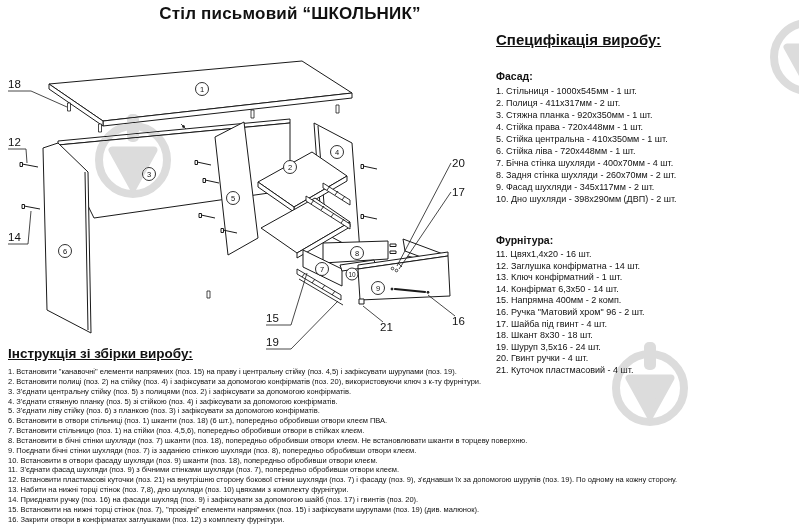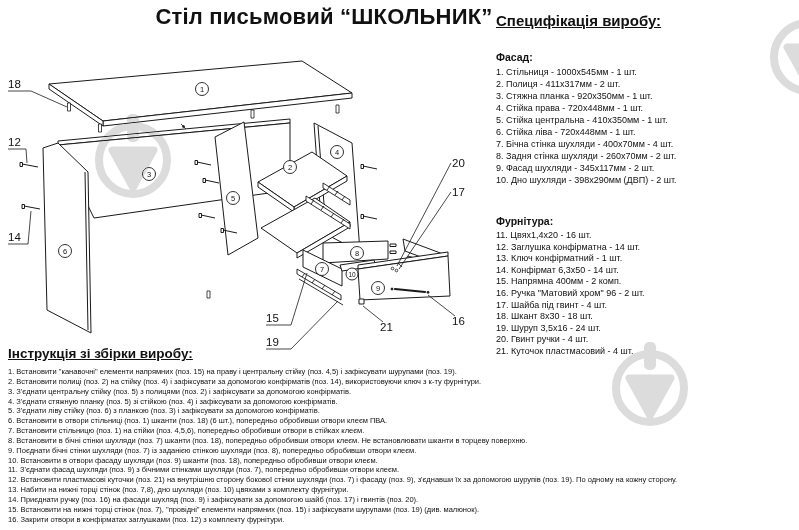--- a/index.html
+++ b/index.html
@@ -1,21 +1,21 @@
 <!DOCTYPE html>
 <html><head>
 <meta charset="utf-8">
 <style>
   html,body{margin:0;padding:0;background:#fff;}
   .page{position:relative;width:799px;height:530px;background:#fff;overflow:hidden;
         font-family:"Liberation Sans",sans-serif;color:#111;}
   .title{position:absolute;left:0;top:4px;width:580px;text-align:center;
-         font-size:22px;font-weight:bold;letter-spacing:.2px;margin-left:34px;}
+         font-size:17px;font-weight:bold;letter-spacing:.2px;}
   .diagram{position:absolute;left:0;top:40px;}
-  .spec{position:absolute;left:496px;top:12px;width:300px;}
+  .spec{position:absolute;left:496px;top:31px;width:300px;}
   .spec-heading{margin:0 0 22px 0;font-size:15px;font-weight:bold;text-decoration:underline;}
   .sub-heading{margin:0 0 3px 0;font-size:10.5px;font-weight:bold;}
   .spec-list{margin:0;padding:0;list-style:none;font-size:9px;line-height:12px;}
   .hw-list{line-height:11.6px;}
   .hw-block{margin-top:29px;}
   .instructions{position:absolute;left:8px;top:346px;width:788px;}
   .instr-heading{margin:0 0 6px 0;font-size:13.5px;font-weight:bold;text-decoration:underline;}
   .step-list{margin:0;padding:0;list-style:none;font-size:7.5px;line-height:9.85px;white-space:nowrap;}
   .wm{position:absolute;mix-blend-mode:darken;pointer-events:none;z-index:5;}
   svg text{font-family:"Liberation Sans",sans-serif;fill:#111;}
@@ -252,21 +252,21 @@
           <li>20. Гвинт ручки - 4 шт.</li>
           <li>21. Куточок пластмасовий - 4 шт.</li>
         </ul>
     </div>
   </div>
 
   <div class="instructions">
     <h2 class="instr-heading">Інструкція зі збірки виробу:</h2>
     <ol class="step-list">
         <li>1. Встановити "канавочні" елементи напрямних (поз. 15) на праву і центральну стійку (поз. 4,5) і зафіксувати шурупами (поз. 19).</li>
-        <li>2. Встановити полиці (поз. 2) на стійку (поз. 4) і зафіксувати за допомогою конфірматів (поз. 14), використовуючи ключ з к-ту фурнітури.</li>
+        <li>2. Встановити полиці (поз. 2) на стійку (поз. 4) і зафіксувати за допомогою конфірматів (поз. 20), використовуючи ключ з к-ту фурнітури.</li>
         <li>3. З'єднати центральну стійку (поз. 5) з полицями (поз. 2) і зафіксувати за допомогою конфірматів.</li>
         <li>4. З'єднати стяжную планку (поз. 5) зі стійкою (поз. 4) і зафіксувати за допомогою конфірматів.</li>
         <li>5. З'єднати ліву стійку (поз. 6) з планкою (поз. 3) і зафіксувати за допомогою конфірматів.</li>
         <li>6. Встановити в отвори стільниці (поз. 1) шканти (поз. 18) (6 шт.), попередньо обробивши отвори клеєм ПВА.</li>
         <li>7. Встановити стільницю (поз. 1) на стійки (поз. 4,5,6), попередньо обробивши отвори в стійках клеєм.</li>
         <li>8. Встановити в бічні стінки шухляди (поз. 7) шканти (поз. 18), попередньо обробивши отвори клеєм. Не встановлювати шканти в торцеву поверхню.</li>
         <li>9. Поєднати бічні стінки шухляди (поз. 7) із заданією стінкою шухляди (поз. 8), попередньо обробивши отвори клеєм.</li>
         <li>10. Встановити в отвори фасаду шухляди (поз. 9) шканти (поз. 18), попередньо обробивши отвори клеєм.</li>
         <li>11. З'єднати фасад шухляди (поз. 9) з бічними стінками шухляди (поз. 7), попередньо обробивши отвори клеєм.</li>
         <li>12. Встановити пластмасові куточки (поз. 21) на внутрішню сторону бокової стінки шухляди (поз. 7) і фасаду (поз. 9), з'єднавши їх за допомогою шурупів (поз. 19). По одному на кожну сторону.</li>

